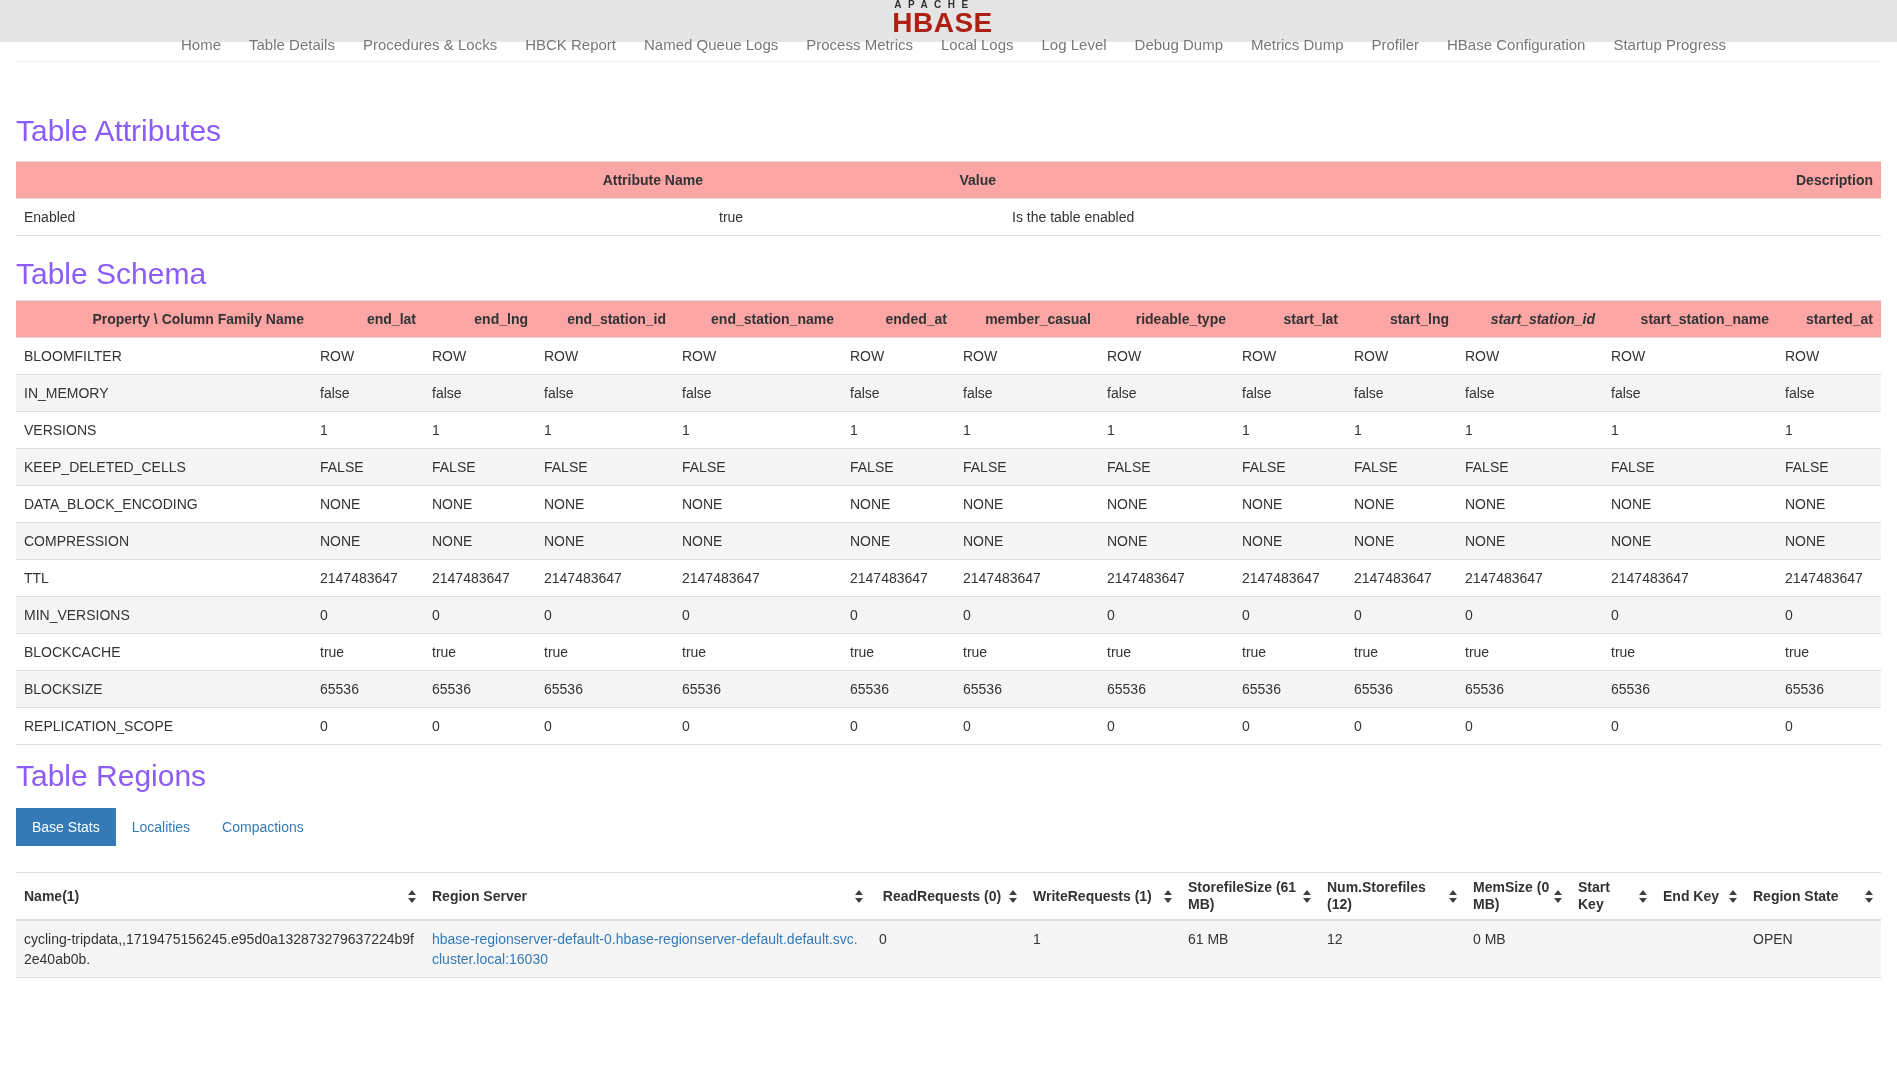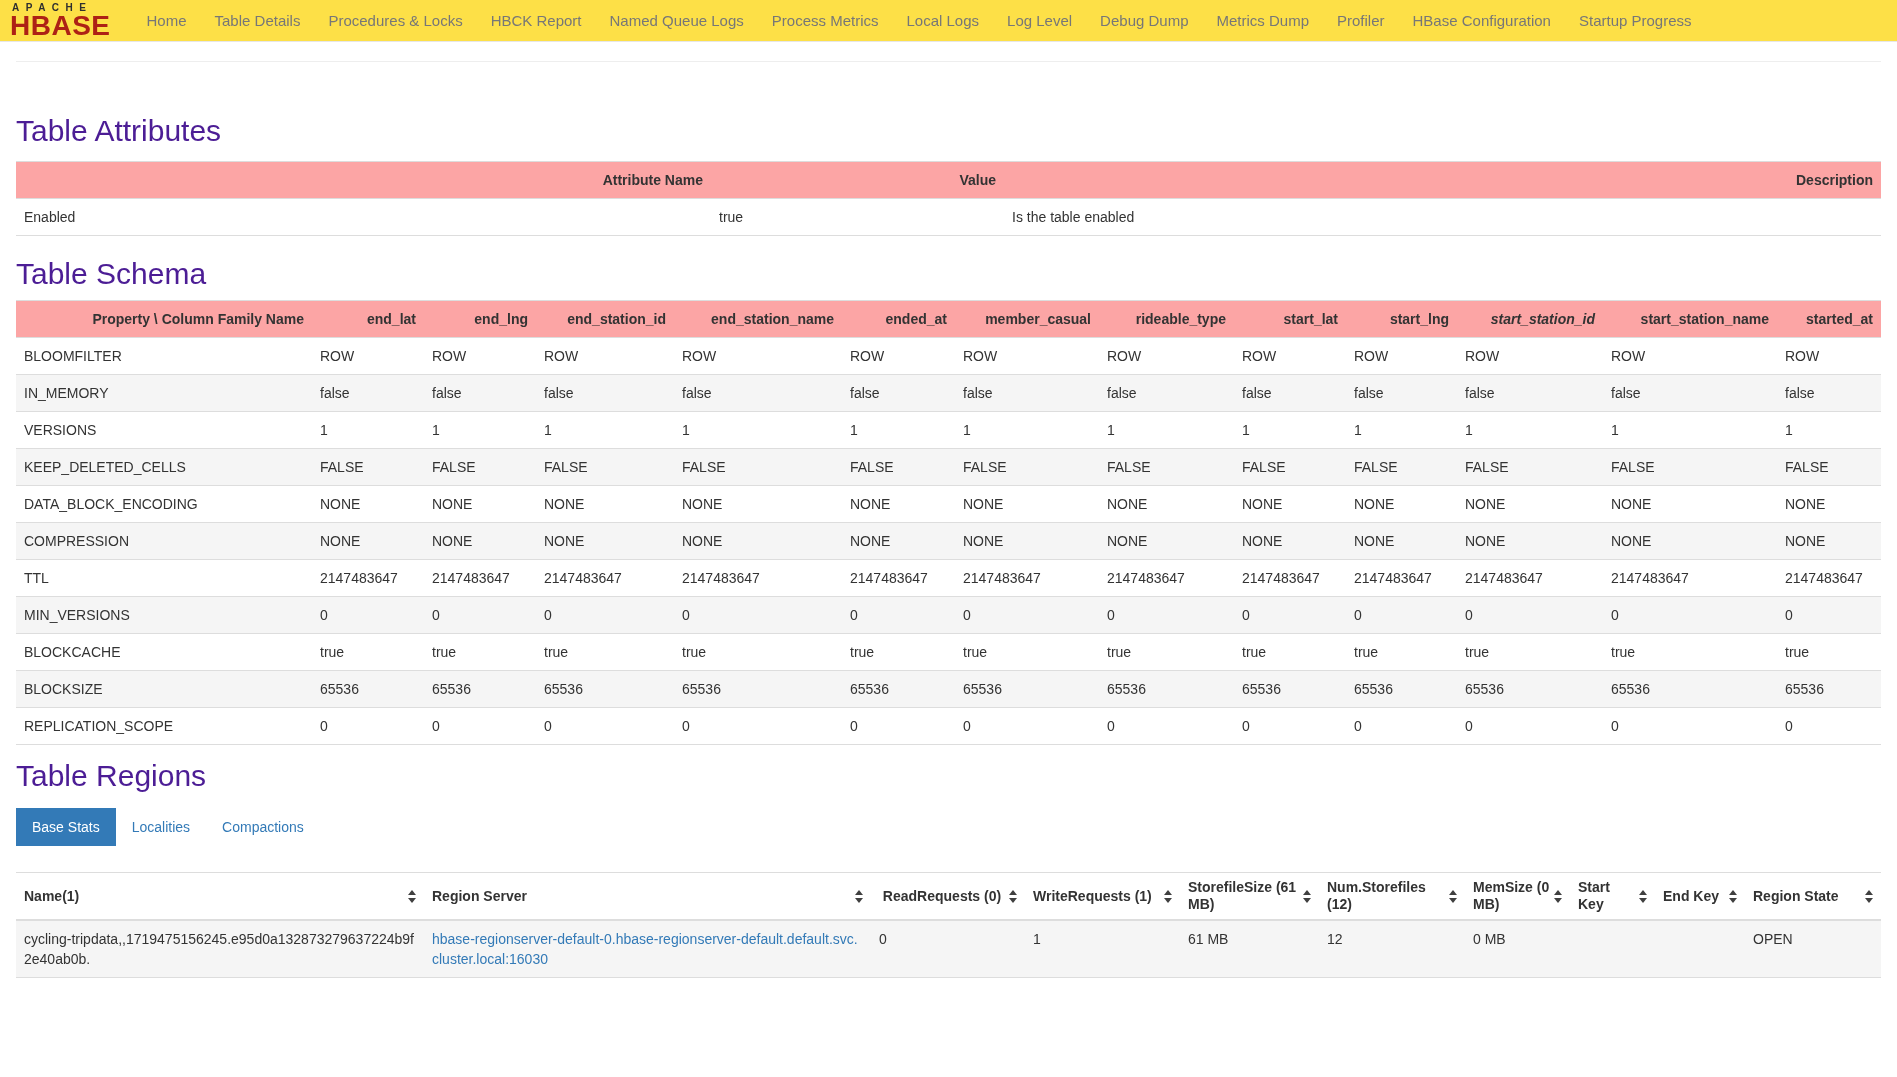--- a/index.html
+++ b/index.html
@@ -8,25 +8,26 @@
     font-family: "Liberation Sans", sans-serif;
     font-size: 14px;
     color: #333;
     background: #fff;
   }
   a { text-decoration: none; }
 
   
   .navbar {
     height: 42px;
-    background: #fde047;
+    background: #e5e5e5;
     border-bottom: 1px solid #e7e7e7;
     display: flex;
     align-items: center;
     padding-left: 10px;
+    flex-direction: column;
   }
   .brand {
     display: flex;
     flex-direction: column;
     justify-content: center;
     margin-right: 22px;
     cursor: pointer;
     line-height: 1;
   }
   .brand-top {
@@ -63,21 +64,21 @@
     color: #2d2d2d;
     margin: 40px 0 0 12px;
     line-height: 44px;
   }
   h1.page-title .subtitle { font-size: 24px; color: #777; margin-left: 8px; font-weight: 400; }
   hr.title-rule { border: 0; border-top: 1px solid #eee; margin: 19px 0 0; }
 
   h2.section-heading {
     font-size: 30px;
     font-weight: 400;
-    color: #4c1d95;
+    color: #8b5cf6;
     line-height: 32px;
   }
   #attributes-heading { margin-top: 53px; margin-bottom: 14px; }
   #schema-heading     { margin-top: 22px; margin-bottom: 10px; }
   #regions-heading    { margin-top: 15px; margin-bottom: 0; }
 
   
   table.tbl { width: 100%; border-collapse: collapse; table-layout: fixed; }
   table.tbl th, table.tbl td {
     padding: 8px;

